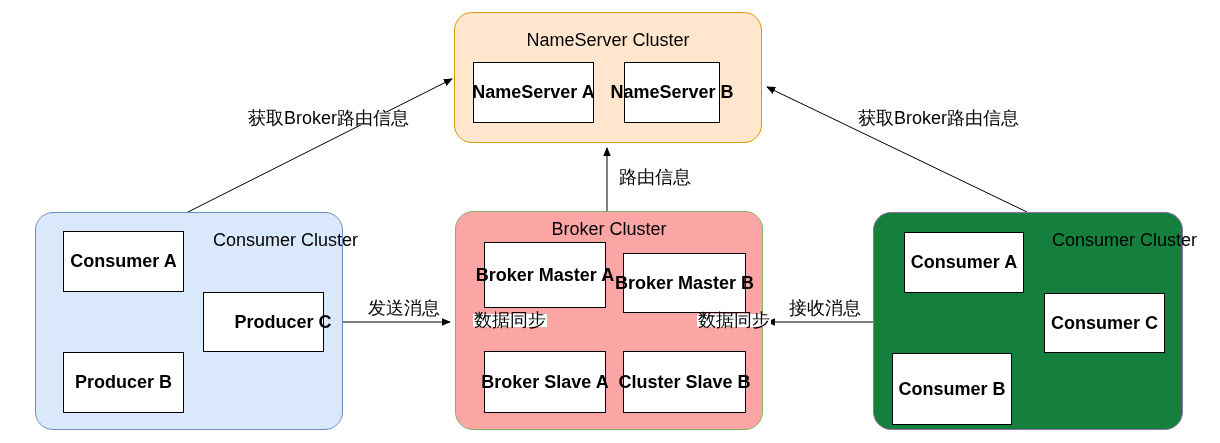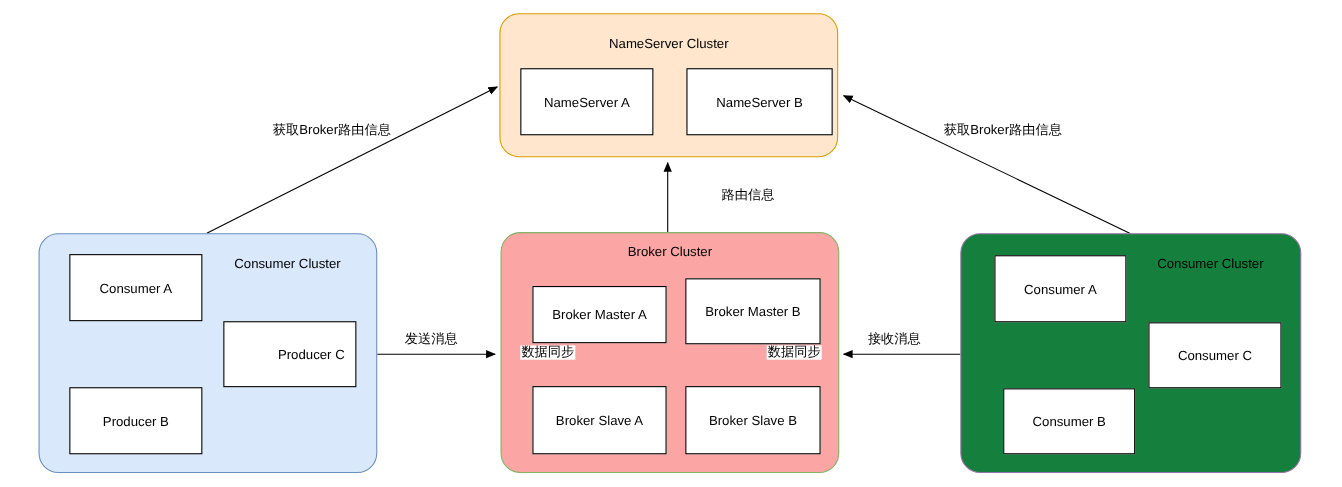--- a/index.html
+++ b/index.html
@@ -6,21 +6,21 @@
     margin: 0;
     padding: 0;
     background: #FFFFFF;
   }
   .canvas {
     position: relative;
     width: 1220px;
     height: 443px;
     background: #FFFFFF;
     font-family: "Liberation Sans", "DejaVu Sans", sans-serif;
-    font-size: 12px;
+    font-size: 18px;
     color: #000000;
     overflow: hidden;
   }
   .arrows {
     position: absolute;
     left: 0; top: 0;
     width: 1220px; height: 443px;
     pointer-events: none;
   }
   .cluster {
@@ -48,44 +48,45 @@
   .node {
     position: absolute;
     background: #FFFFFF;
     border: 1px solid #000000;
     box-sizing: border-box;
     display: flex;
     align-items: center;
     justify-content: center;
     text-align: center;
     white-space: nowrap;
+    font-weight: bold;
   }
   .n-ns-a   { left: 18px;  top: 49px;  width: 121px; height: 61px; }
-  .n-ns-b   { left: 169px; top: 49px;  width: 133px; height: 61px; }
+  .n-ns-b   { left: 169px; top: 49px;  width: 96px; height: 61px; }
   .n-prod-a { left: 27px;  top: 18px;  width: 121px; height: 61px; }
   .n-prod-c { left: 167px; top: 79px;  width: 121px; height: 60px; padding-left: 39px; }
   .n-prod-b { left: 27px;  top: 139px; width: 121px; height: 61px; }
-  .n-bm-a   { left: 28px;  top: 48px;  width: 122px; height: 52px; }
+  .n-bm-a   { left: 28px;  top: 30px;  width: 122px; height: 66px; }
   .n-bm-b   { left: 167px; top: 41px;  width: 123px; height: 60px; }
   .n-bs-a   { left: 28px;  top: 139px; width: 122px; height: 62px; }
   .n-bs-b   { left: 167px; top: 139px; width: 123px; height: 62px; }
   .n-cons-a { left: 30px;  top: 19px;  width: 120px; height: 61px; }
   .n-cons-c { left: 170px; top: 80px;  width: 121px; height: 60px; }
-  .n-cons-b { left: 38px;  top: 140px; width: 120px; height: 60px; }
+  .n-cons-b { left: 18px;  top: 140px; width: 120px; height: 72px; }
 
   .edge-label {
     position: absolute;
     white-space: nowrap;
     line-height: 13px;
     background: #FFFFFF;
     padding: 0 1px;
   }
   .el-0 { left: 247px; top: 112px; }
   .el-1 { left: 857px; top: 112px; }
-  .el-2 { left: 618px; top: 171px; margin-left: 37px; }
+  .el-2 { left: 618px; top: 171px; }
   .el-3 { left: 367px; top: 302px; }
   .el-4 { left: 788px; top: 302px; }
   .el-5 { left: 473px; top: 314px; }
   .el-6 { left: 697px; top: 314px; }
 </style>
 </head>
 <body>
 
 <div class="canvas">
 
@@ -115,21 +116,21 @@
     <div class="node n-prod-a">Consumer A</div>
     <div class="node n-prod-c">Producer C</div>
     <div class="node n-prod-b">Producer B</div>
   </div>
 
   <div class="cluster c-broker">
     <div class="cluster-title t-center">Broker Cluster</div>
     <div class="node n-bm-a">Broker Master A</div>
     <div class="node n-bm-b">Broker Master B</div>
     <div class="node n-bs-a">Broker Slave A</div>
-    <div class="node n-bs-b">Broker Slave B</div>
+    <div class="node n-bs-b">Cluster Slave B</div>
   </div>
 
   <div class="cluster c-consumer">
     <div class="cluster-title">Consumer Cluster</div>
     <div class="node n-cons-a">Consumer A</div>
     <div class="node n-cons-c">Consumer C</div>
     <div class="node n-cons-b">Consumer B</div>
   </div>
 
   <div class="edge-label el-0">获取Broker路由信息</div>

